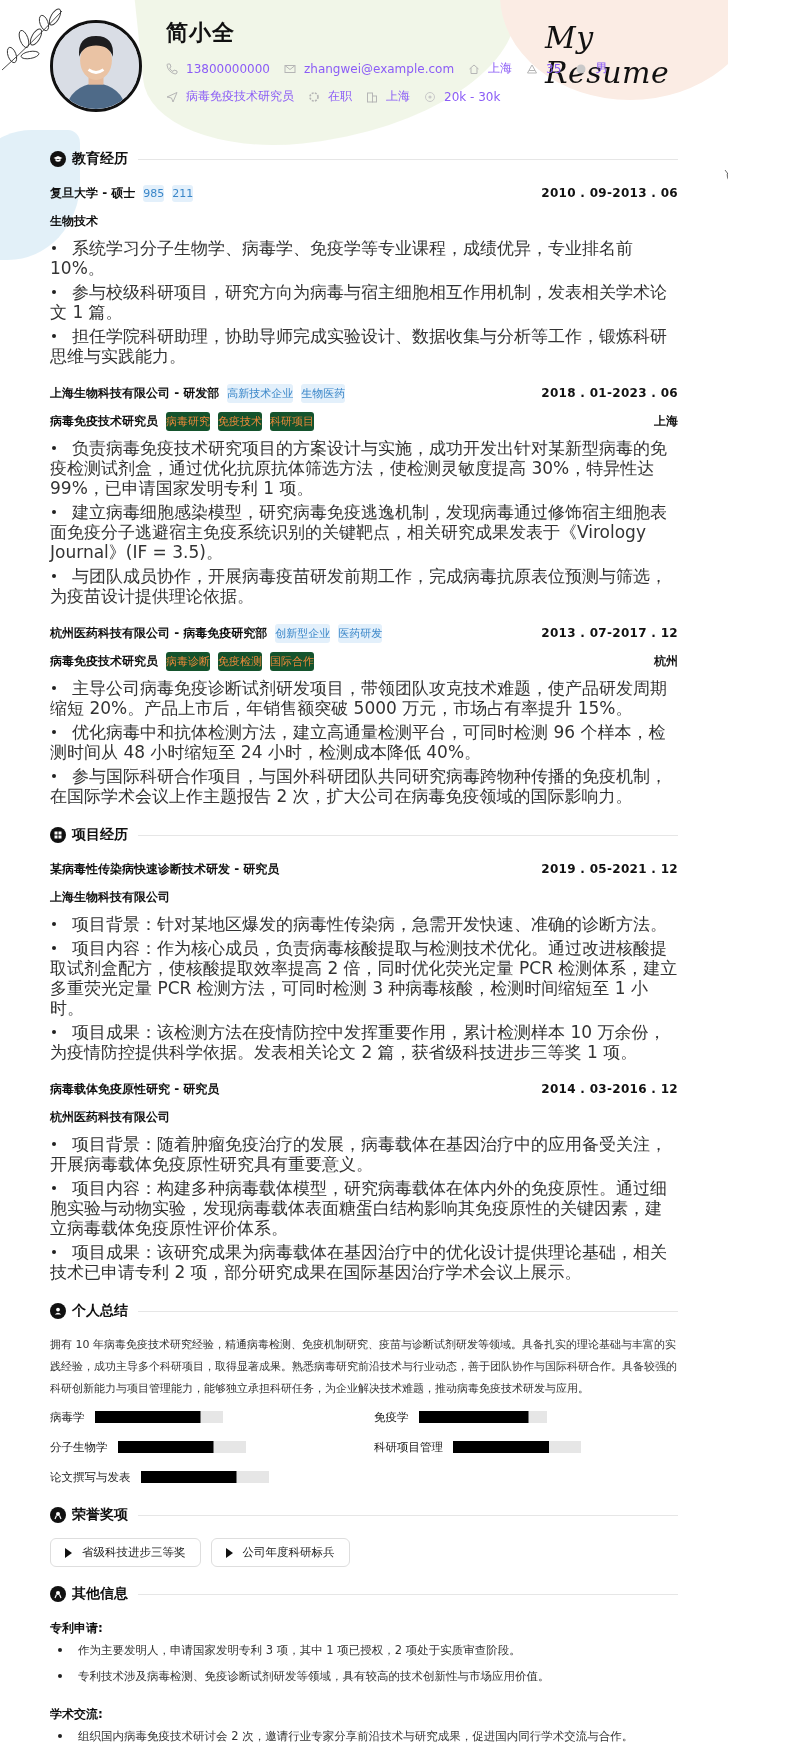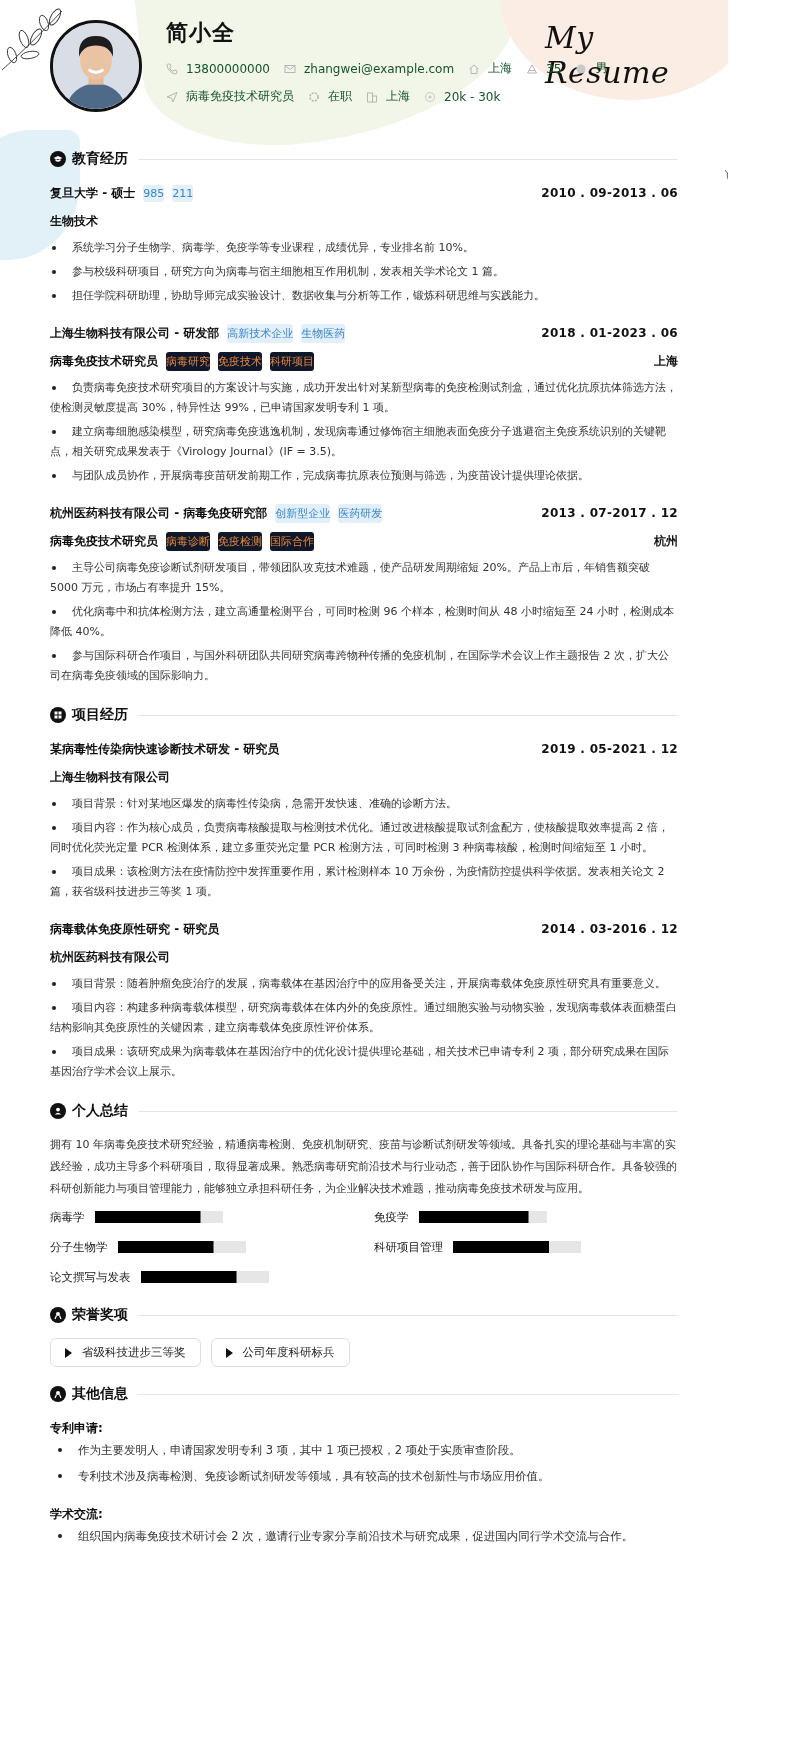--- a/index.html
+++ b/index.html
@@ -22,21 +22,21 @@
   .deco-flower { left: 720px; top: 20px; width: 80px; height: 100px; }
   .deco-flower-bottom { left: 758px; top: 1690px; width: 60px; height: 80px; }
   .deco-branch-tl { left: 0; top: 5px; width: 70px; height: 70px; }
   .deco-branch-r { left: 720px; top: 165px; width: 74px; height: 90px; }
 
   
   .header { position: relative; height: 140px; }
   .avatar { position: absolute; left: 0; top: 20px; width: 92px; height: 92px; border-radius: 50%; border: 3px solid #111; background: #d8dce4; overflow: hidden; }
   .name { position: absolute; left: 116px; top: 18px; font-size: 22px; font-weight: bold; letter-spacing: 1px; color: #111; }
   .my-resume { position: absolute; left: 495px; top: 20px; font-family: "DejaVu Serif", "Liberation Serif", serif; font-style: italic; font-size: 30px; color: #111; letter-spacing: 0.5px; }
-  .info-row { position: absolute; left: 116px; display: flex; align-items: center; gap: 14px; font-size: 12px; color: #14532d; }
+  .info-row { position: absolute; left: 116px; display: flex; align-items: center; gap: 14px; font-size: 12px; color: #8b5cf6; }
   .info-row.r1 { top: 60px; }
   .info-row.r2 { top: 88px; }
   .info-item { display: flex; align-items: center; gap: 8px; }
   .info-icon { width: 12px; height: 12px; color: #b5b5b5; display: inline-flex; align-items: center; justify-content: center; }
   .info-icon svg { width: 12px; height: 12px; }
 
   
   .section { position: relative; margin-top: 6px; }
   .sec-title { display: flex; align-items: center; height: 26px; margin-bottom: 10px; }
   .sec-icon { width: 16px; height: 16px; border-radius: 50%; background: #111; display: inline-flex; align-items: center; justify-content: center; margin-right: 6px; }
@@ -44,24 +44,24 @@
   .sec-label { font-size: 14px; font-weight: bold; color: #111; margin-right: 10px; }
   .sec-line { flex: 1; height: 1px; background: #e6e6e6; }
 
   .entry { margin-bottom: 16px; }
   .row { display: flex; align-items: center; justify-content: space-between; min-height: 22px; margin-bottom: 6px; }
   .row-left { display: flex; align-items: center; gap: 8px; }
   .strong { font-weight: bold; font-size: 12px; color: #111; }
   .date { font-weight: bold; font-size: 12px; color: #111; letter-spacing: 0.3px; }
   .tag { font-size: 11px; padding: 2px 0; border-radius: 3px; }
   .tag.blue { background: #e3f0fb; color: #3a86c8; }
-  .tag.orange { background: #0f172a; color: #e8883a; }
+  .tag.orange { background: #14532d; color: #e8883a; }
 
   ul.bullets { list-style: none; }
-  ul.bullets li { position: relative; padding-left: 0; font-size: 11px; line-height: 20px; color: #333; margin-bottom: 4px; text-indent: 22px; }
+  ul.bullets li { position: relative; padding-left: 0; font-size: 17px; line-height: 20px; color: #333; margin-bottom: 4px; text-indent: 22px; }
   ul.bullets li::before { content: ""; position: absolute; left: 2px; top: 8px; width: 4px; height: 4px; background: #222; border-radius: 50%; }
 
   .summary { font-size: 11px; line-height: 22px; color: #333; margin-bottom: 8px; }
 
   
   .skills { display: grid; grid-template-columns: 1fr 1fr; row-gap: 12px; column-gap: 20px; margin-bottom: 16px; }
   .skill { display: flex; align-items: center; gap: 10px; height: 18px; text-align: right; }
   .skill-name { font-size: 11.5px; color: #222; white-space: nowrap; }
   .skill-bar { position: relative; height: 12px; background: #e6e6e6; }
   .skill-fill { position: absolute; left: 0; top: 0; height: 12px; background: #000; clip-path: polygon(0 0, 100% 0, calc(100% - 0px) 100%, 0 100%); }

